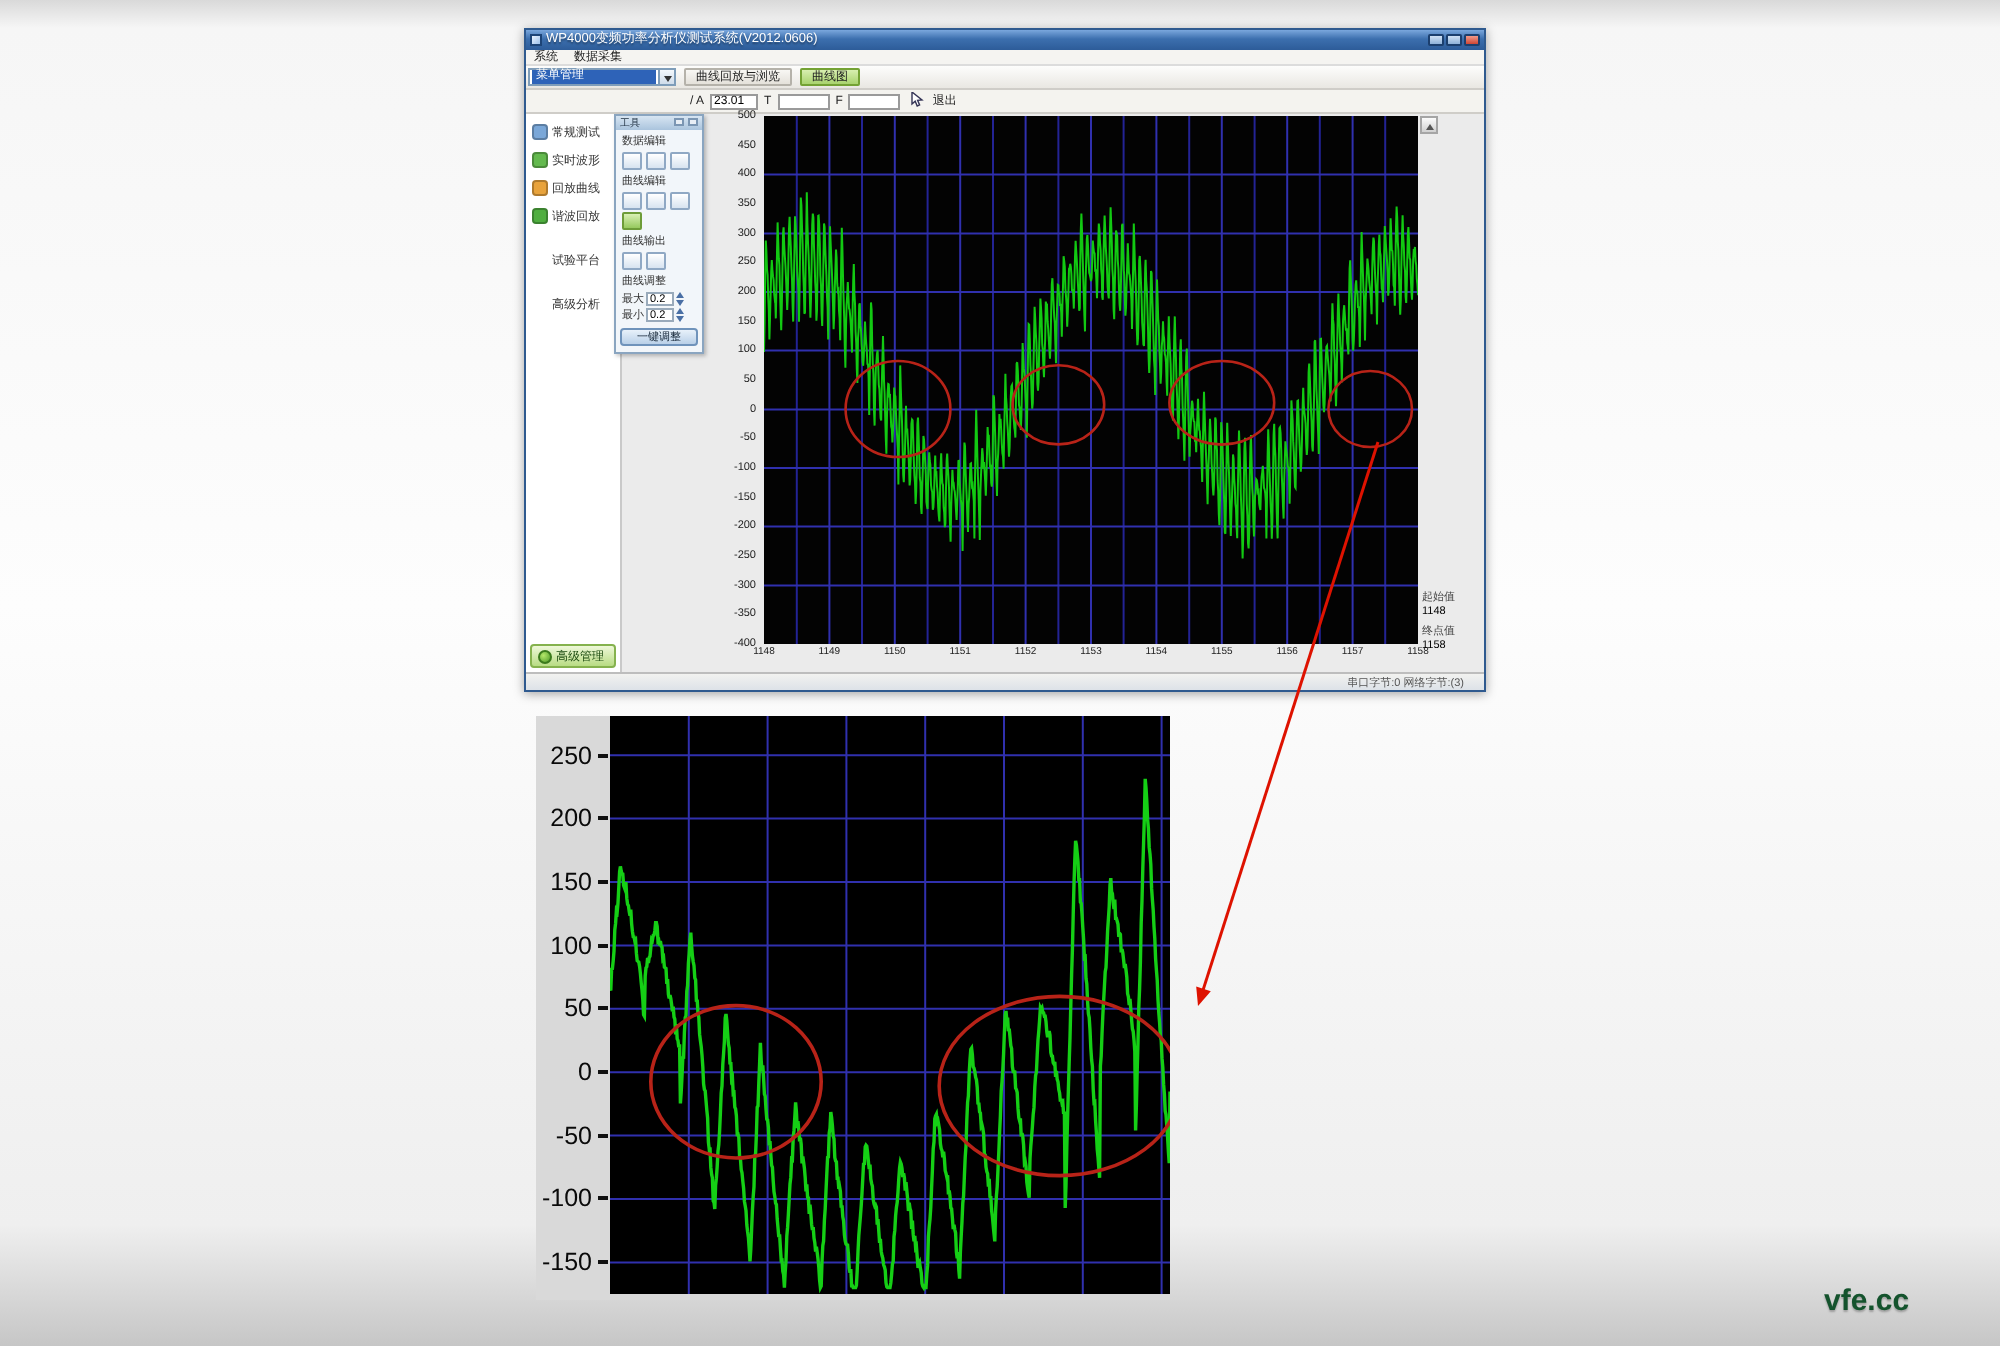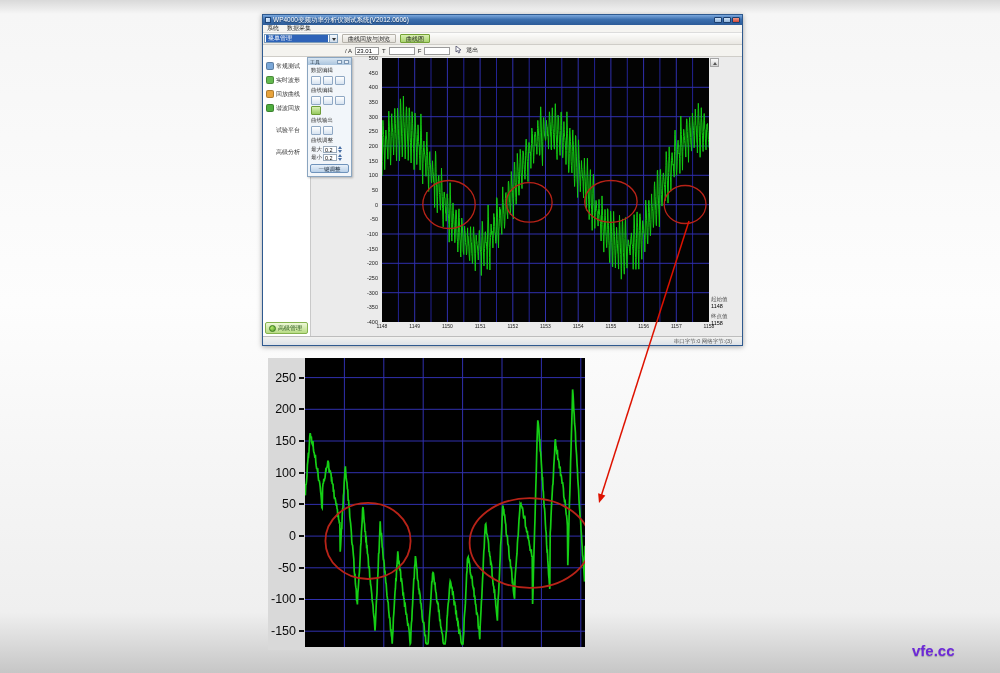--- a/index.html
+++ b/index.html
@@ -79,21 +79,21 @@
   .statusbar{height:9px;border-top:1px solid #bdbdbd;background:linear-gradient(#f2f2f0,#dde2e8);
     display:flex;align-items:center;justify-content:flex-end;padding-right:10px;font-size:5.5px;color:#555;flex:0 0 auto}
   
   #inset{position:absolute;left:268px;top:358px;width:317px;height:292px;background:#d9d9d9;display:flex;padding-bottom:3px}
   .inset-axis{width:37px;position:relative;flex:0 0 auto}
   .inset-axis .iylab{position:absolute;right:9px;font-size:12.5px;color:#0a0a0a;line-height:14px}
   .inset-axis .itick{position:absolute;right:1px;width:5px;height:2px;background:#111}
   .inset-plot{flex:1;position:relative;background:#000;overflow:hidden}
   
   #overlay{position:absolute;left:0;top:0;width:1000px;height:673px;pointer-events:none;z-index:40}
-  #watermark{position:absolute;left:912px;top:642px;font-size:15px;font-weight:bold;color:#6d28d9;
+  #watermark{position:absolute;left:912px;top:642px;font-size:15px;font-weight:bold;color:#14532d;
     text-shadow:0 1px 1px #9e9e9e;z-index:45}
 </style>
 </head>
 <body>
 
 <div id="page">
 
   <div id="app">
     <div class="titlebar">
       <span class="win-icon"></span>

